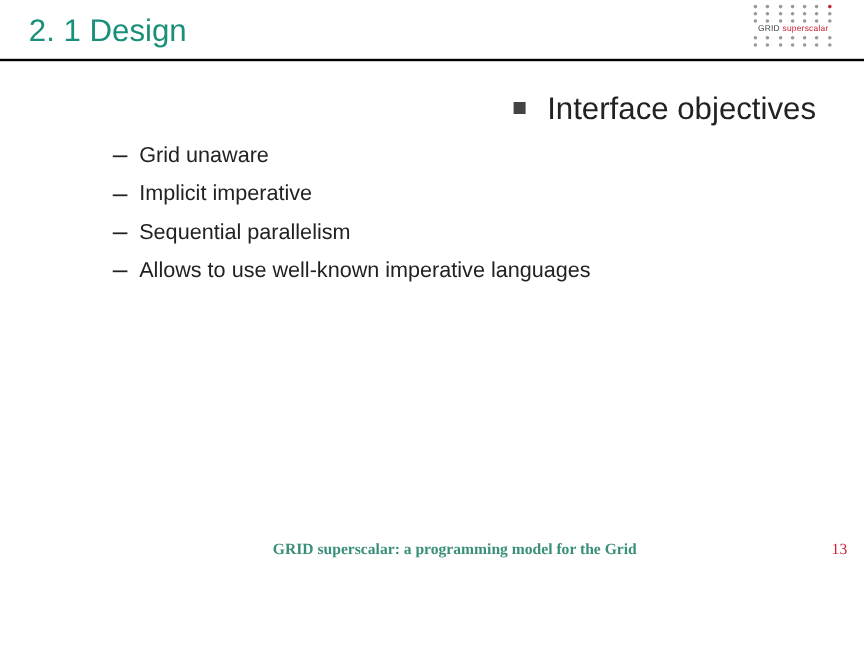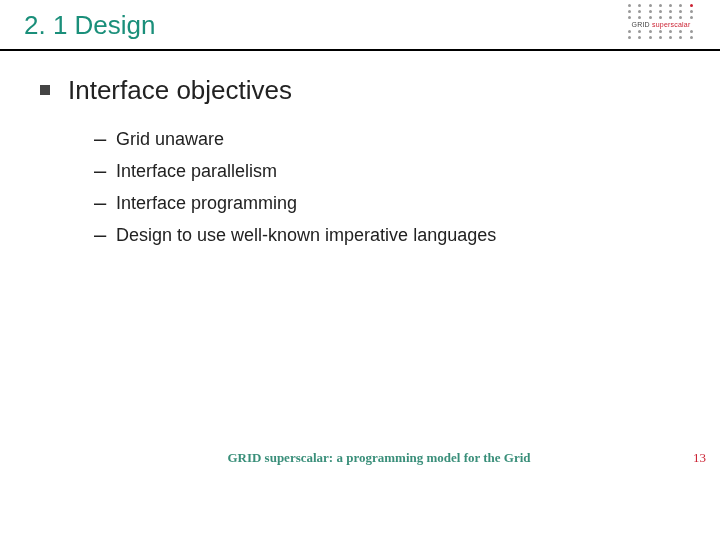--- a/index.html
+++ b/index.html
@@ -10,21 +10,21 @@
   .logo { position: absolute; top: 4px; right: 24px; width: 70px; }
   .logo-dots { display: grid; grid-template-columns: repeat(7, 1fr); grid-template-rows: repeat(3, 1fr); gap: 3px 6px; margin-bottom: 2px; padding: 0 2px; }
   .logo-dots .d { width: 3px; height: 3px; border-radius: 50%; background: #999; }
   .logo-dots .d.r { background: #c23; }
   .logo-text { font-size: 7px; color: #444; text-align: center; letter-spacing: 0.2px; font-family: Arial, sans-serif; }
   .logo-text .red { color: #c23; }
   .logo-dots2 { display: grid; grid-template-columns: repeat(7, 1fr); grid-template-rows: repeat(2, 1fr); gap: 3px 6px; margin-top: 2px; padding: 0 2px; }
   .logo-dots2 .d { width: 3px; height: 3px; border-radius: 50%; background: #999; }
 
   .body { padding: 24px 40px 0 40px; }
-  .bullet1 { display: flex; align-items: flex-start; margin-bottom: 18px; }
+  .bullet1 { display: flex; align-items: flex-start; margin-bottom: 8px; justify-content: flex-end; }
   .bullet1 .mark { width: 10px; height: 10px; background: #444; margin-top: 10px; margin-right: 18px; flex: 0 0 10px; }
   .bullet1 .txt { font-size: 26px; font-weight: 400; color: #222; }
   .sublist { margin-left: 54px; }
   .bullet2 { display: flex; align-items: flex-start; margin-bottom: 2px; }
   .bullet2 .dash { font-size: 22px; color: #222; width: 22px; flex: 0 0 22px; line-height: 30px; }
   .bullet2 .txt { font-size: 18px; color: #222; line-height: 30px; }
 
   .footer { position: absolute; bottom: 20px; left: 0; width: 720px; margin-left: 19px; }
   .footer-text { text-align: center; font-size: 13px; color: #3a8f7a; font-family: Georgia, "Times New Roman", serif; font-weight: bold; }
   .page-num { position: absolute; right: 33px; bottom: 0; font-size: 13px; color: #c23; font-family: Georgia, serif; }
@@ -84,29 +84,29 @@
       <div class="mark"></div>
       <div class="txt">Interface objectives</div>
     </div>
     <div class="sublist">
       <div class="bullet2">
         <div class="dash">–</div>
         <div class="txt">Grid unaware</div>
       </div>
       <div class="bullet2">
         <div class="dash">–</div>
-        <div class="txt">Interface parallelism</div>
+        <div class="txt">Implicit imperative</div>
       </div>
       <div class="bullet2">
         <div class="dash">–</div>
-        <div class="txt">Interface programming</div>
+        <div class="txt">Sequential parallelism</div>
       </div>
       <div class="bullet2">
         <div class="dash">–</div>
-        <div class="txt">Design to use well-known imperative languages</div>
+        <div class="txt">Allows to use well-known imperative languages</div>
       </div>
     </div>
   </div>
 
   <div class="footer">
     <div class="footer-text">GRID superscalar: a programming model for the Grid</div>
     <div class="page-num">13</div>
   </div>
 </div>
 

